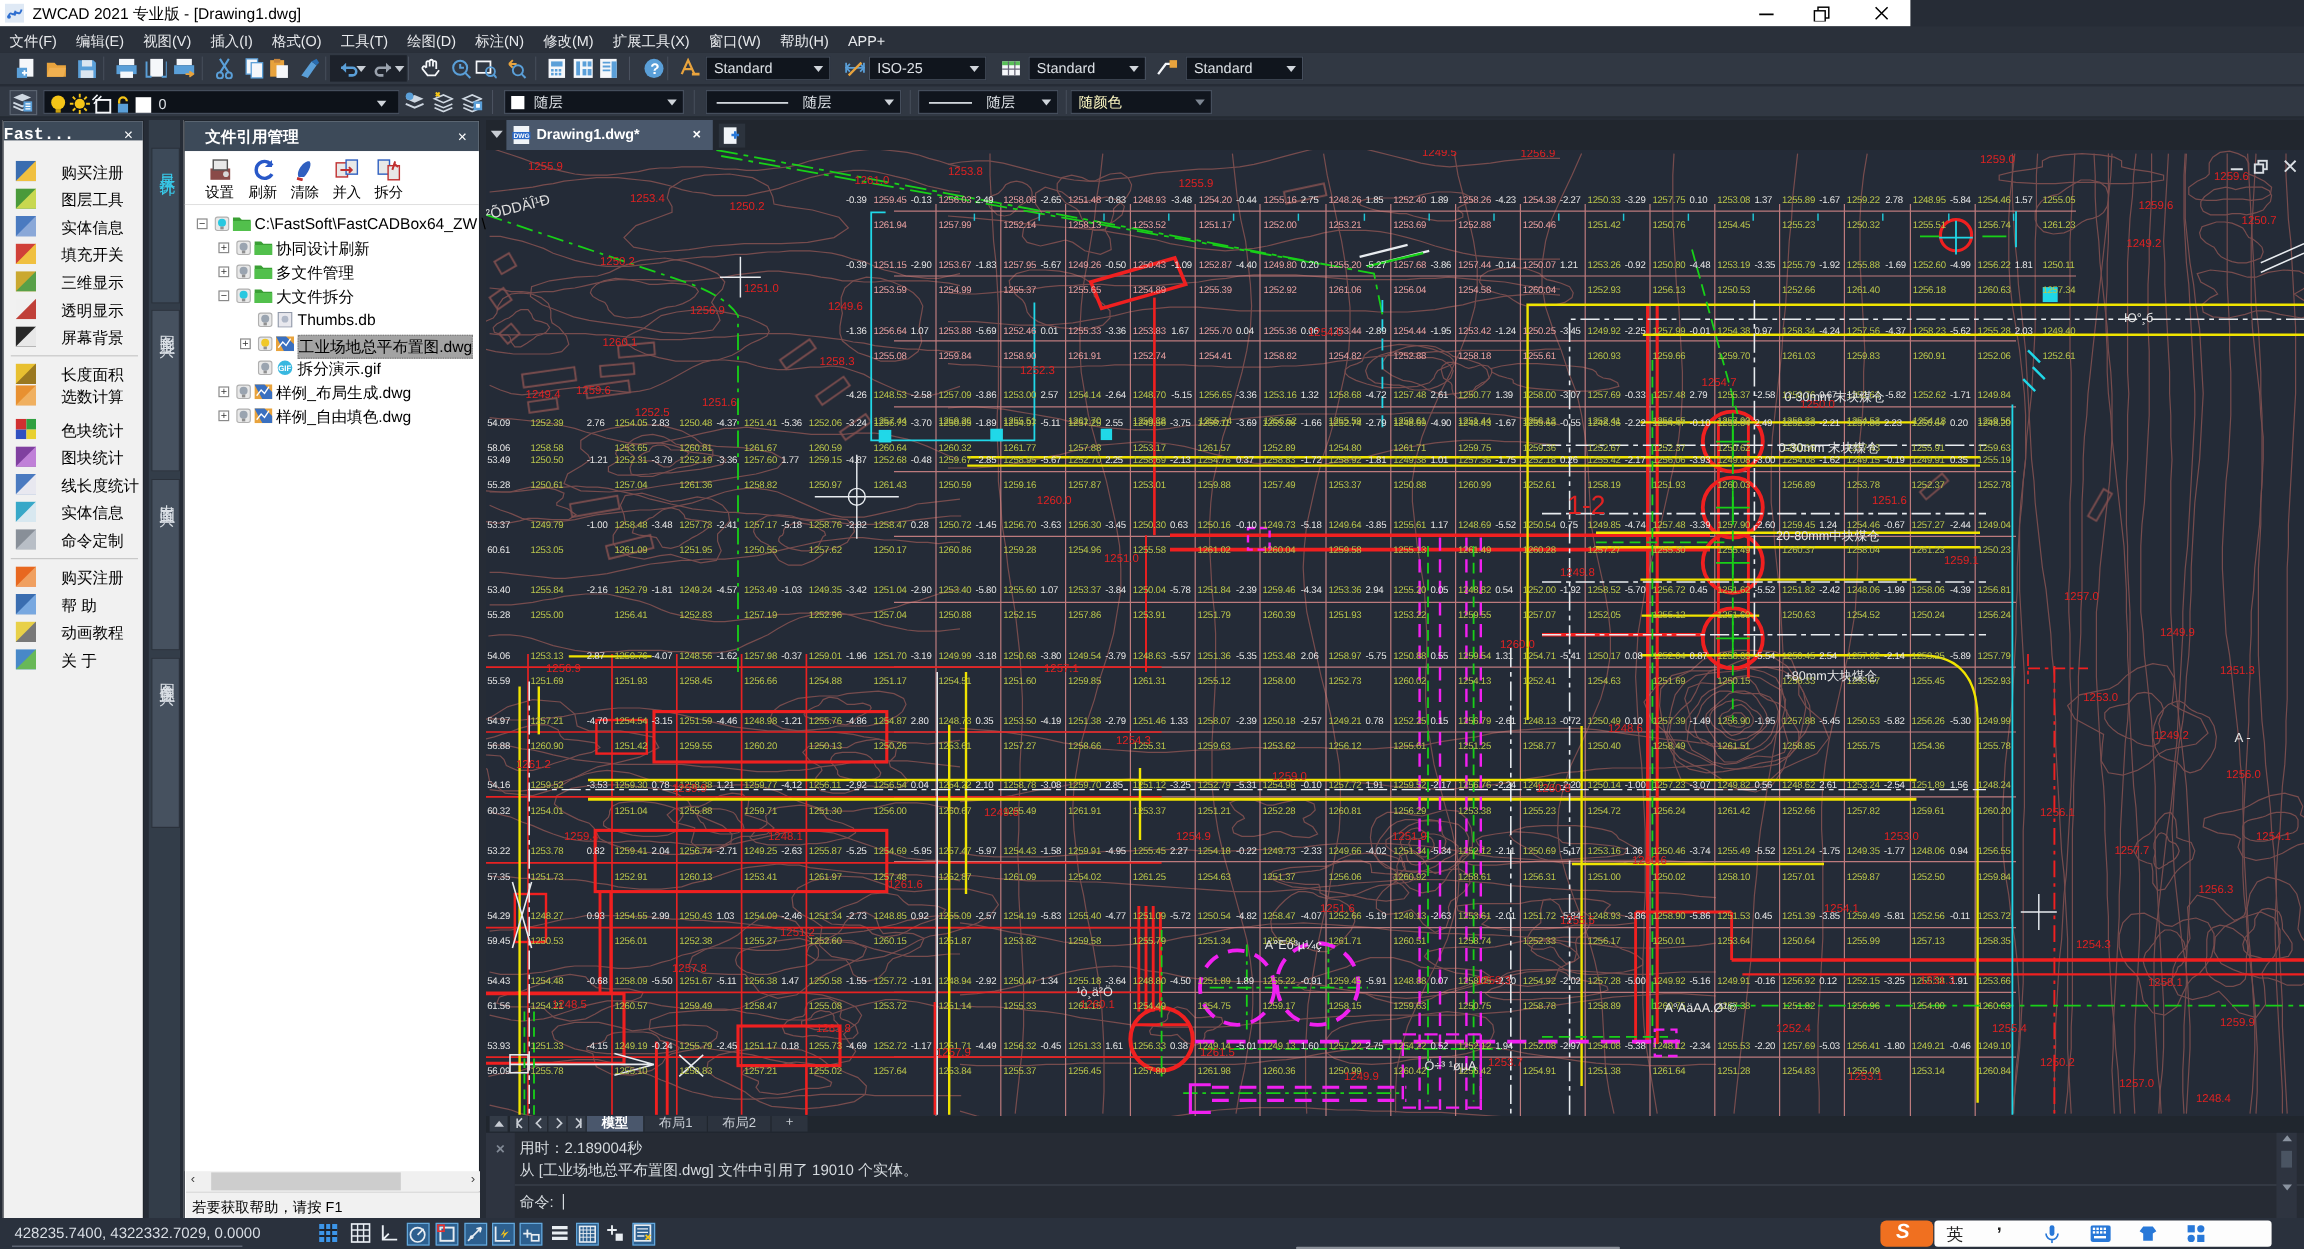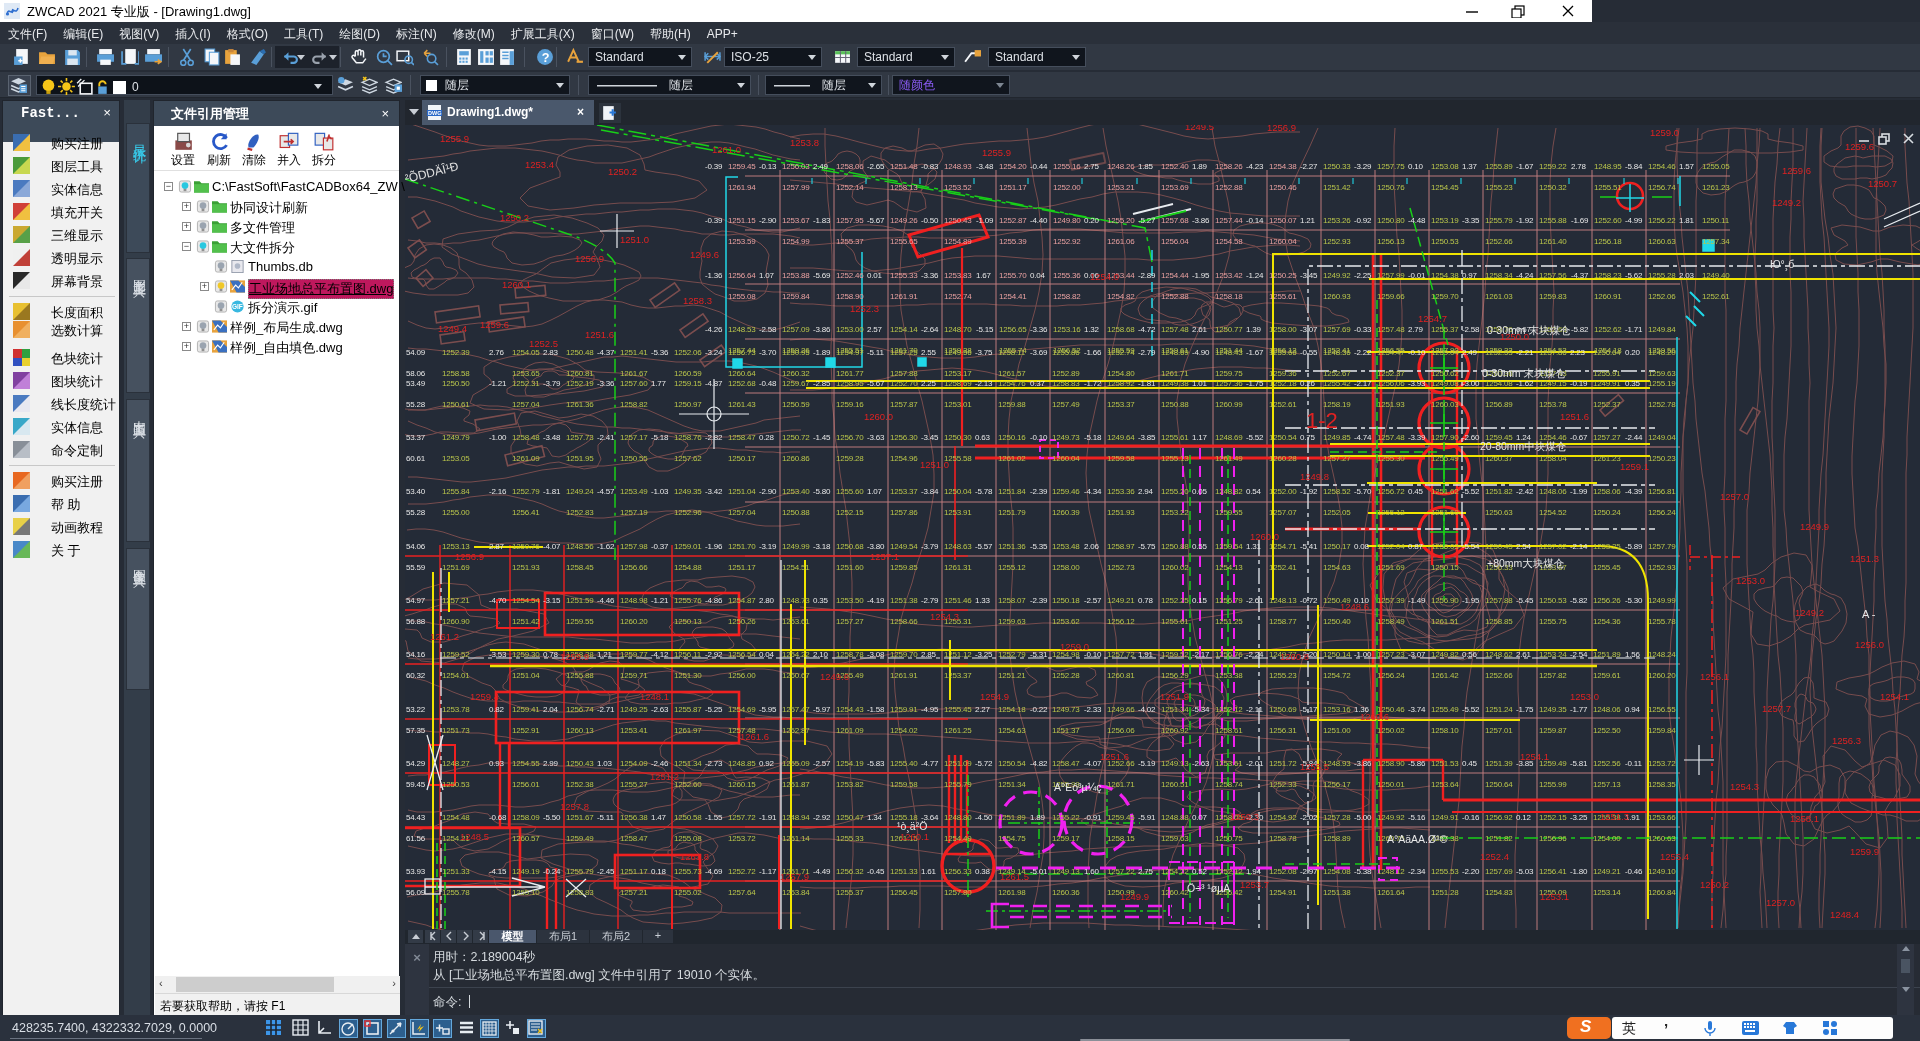--- a/index.html
+++ b/index.html
@@ -9,21 +9,21 @@
 #menubar span{display:inline-block;padding:4px 8px 0 8px}
 .tb{position:absolute;left:0;width:1920px;background:#313843}
 #tb1{top:44px;height:27px;border-bottom:1px solid #262c36}
 #tb2{top:72px;height:26px;border-bottom:1px solid #21262e}
 .ticon{position:absolute;width:18px;height:18px;top:4px}
 .vsep{position:absolute;top:3px;width:1px;height:20px;background:#21262e;border-right:1px solid #4a525f}
 .combo{position:absolute;height:20px;background:#10151d;border:1px solid #454e5c;color:#dde1e6;font-size:12px;line-height:18px;padding-left:6px}
 .combo .ar{position:absolute;right:5px;top:7px;width:0;height:0;border-left:4px solid transparent;border-right:4px solid transparent;border-top:5px solid #d0d5db}
 .panel-title{background:#3d4a59;color:#fff;font-weight:bold;font-size:13px}
 #fastpanel{position:absolute;left:2px;top:100px;width:118px;height:917px;background:#f1f1f1;border:1px solid #20252d}
-#fastpanel .hd{position:absolute;left:0;top:0;width:100%;height:41px;line-height:25px;padding-left:18px}
+#fastpanel .hd{position:absolute;left:0;top:0;width:100%;height:16px;line-height:25px;}
 #fastpanel .x{position:absolute;right:8px;top:0px;color:#fff;font-size:13px;font-weight:normal}
 .fitem{position:absolute;left:4px;width:110px;height:22px;font-size:13px;color:#000}
 .fitem .ic{position:absolute;left:6px;top:2px;width:17px;height:17px}
 .fitem .tx{position:absolute;left:44px;top:3px;white-space:nowrap}
 .fsep{position:absolute;left:6px;width:106px;height:1px;background:#c8c8c8}
 #vtabs{position:absolute;left:124px;top:100px;width:26px;height:917px;background:#333d49}
 .vtab{position:absolute;left:2px;width:24px;background:#46515f;color:#dbe0e6;font-size:13px;border:1px solid #2a313b}
 .vtab .vt{writing-mode:vertical-rl;margin:10px 0 0 3px;letter-spacing:2px}
 #filepanel{position:absolute;left:153px;top:100px;width:247px;height:917px;background:#fff;border:1px solid #20252d}
 #filepanel .hd{position:absolute;left:0;top:0;width:100%;height:25px;line-height:25px;padding-left:17px}
@@ -247,21 +247,21 @@
     <div class="combo" style="left:420px;top:3px;width:150px"><div class="abs" style="left:5px;top:4px;width:11px;height:11px;background:#fff"></div><span style="margin-left:18px">随层</span><div class="ar"></div></div>
     <div class="vsep" style="left:578px"></div>
     <div class="combo" style="left:588px;top:3px;width:163px"><svg class="abs" style="left:8px;top:9px" width="60" height="2">
         <rect width="60" height="1.5" fill="#d0d5db"></rect>
       </svg><span style="margin-left:74px">随层</span><div class="ar"></div></div>
     <div class="vsep" style="left:758px"></div>
     <div class="combo" style="left:765px;top:3px;width:117px"><svg class="abs" style="left:8px;top:9px" width="36" height="2">
         <rect width="36" height="1.5" fill="#d0d5db"></rect>
       </svg><span style="margin-left:50px">随层</span><div class="ar"></div></div>
     <div class="vsep" style="left:888px"></div>
-    <div class="combo" style="left:892px;top:3px;width:118px;color:#8b5cf6">随颜色<div class="ar" style="border-top-color:#7d8692"></div></div>
+    <div class="combo" style="left:892px;top:3px;width:118px;color:#fef9c3">随颜色<div class="ar" style="border-top-color:#7d8692"></div></div>
   </div>
 <div id="fastpanel">
     <div class="hd panel-title" style="font-family:&quot;Liberation Mono&quot;,monospace;font-size:14px">Fast...<span class="x">×</span></div>
     <div class="fitem" style="top:31px">
       <span class="ic"><svg viewBox="0 0 17 17" width="17" height="17">
           <rect width="17" height="17" fill="#3a6db0"></rect>
           <path d="M0 17 L17 0 L17 17 Z" fill="#f0c040"></path>
         </svg></span>
       <span class="tx">购买注册</span>
     </div>
@@ -524,21 +524,21 @@
             <rect x="5.5" y="9.5" width="3" height="2.5" fill="#909090"></rect>
           </svg>
         </span>
         <span style="position:absolute;left:76px;top:3px">
           <svg class="tico" viewBox="0 0 16 13" width="16" height="13">
             <rect width="16" height="13" fill="#e8a33d"></rect>
             <path d="M0 0 h9 L16 7 v6 H7 Z" fill="#3a70c0"></path>
             <path d="M2 10 l4 -5 3 3 4 -6" stroke="#fff" stroke-width="1.2" fill="none"></path>
           </svg>
         </span>
-        <span style="position:absolute;left:94px;top:2px;background:#be185d;border:1px dotted #808080;text-decoration:underline;">工业场地总平布置图.dwg</span>
+        <span style="position:absolute;left:94px;top:2px;background:#a3a3a3;border:1px dotted #808080;">工业场地总平布置图.dwg</span>
       </div>
       <div class="trow" style="left:0;top:126px">
         <span style="position:absolute;left:60px;top:3px">
           <svg class="tico" viewBox="0 0 14 14" width="14" height="14" style="width:14px">
             <rect x="1" y="1" width="12" height="12" rx="2" fill="#e8e8e8" stroke="#b0b0b0"></rect>
             <circle cx="7" cy="6" r="3.6" fill="#9aa4b0"></circle>
             <rect x="5.5" y="9.5" width="3" height="2.5" fill="#909090"></rect>
           </svg>
         </span>
         <span style="position:absolute;left:76px;top:3px">

